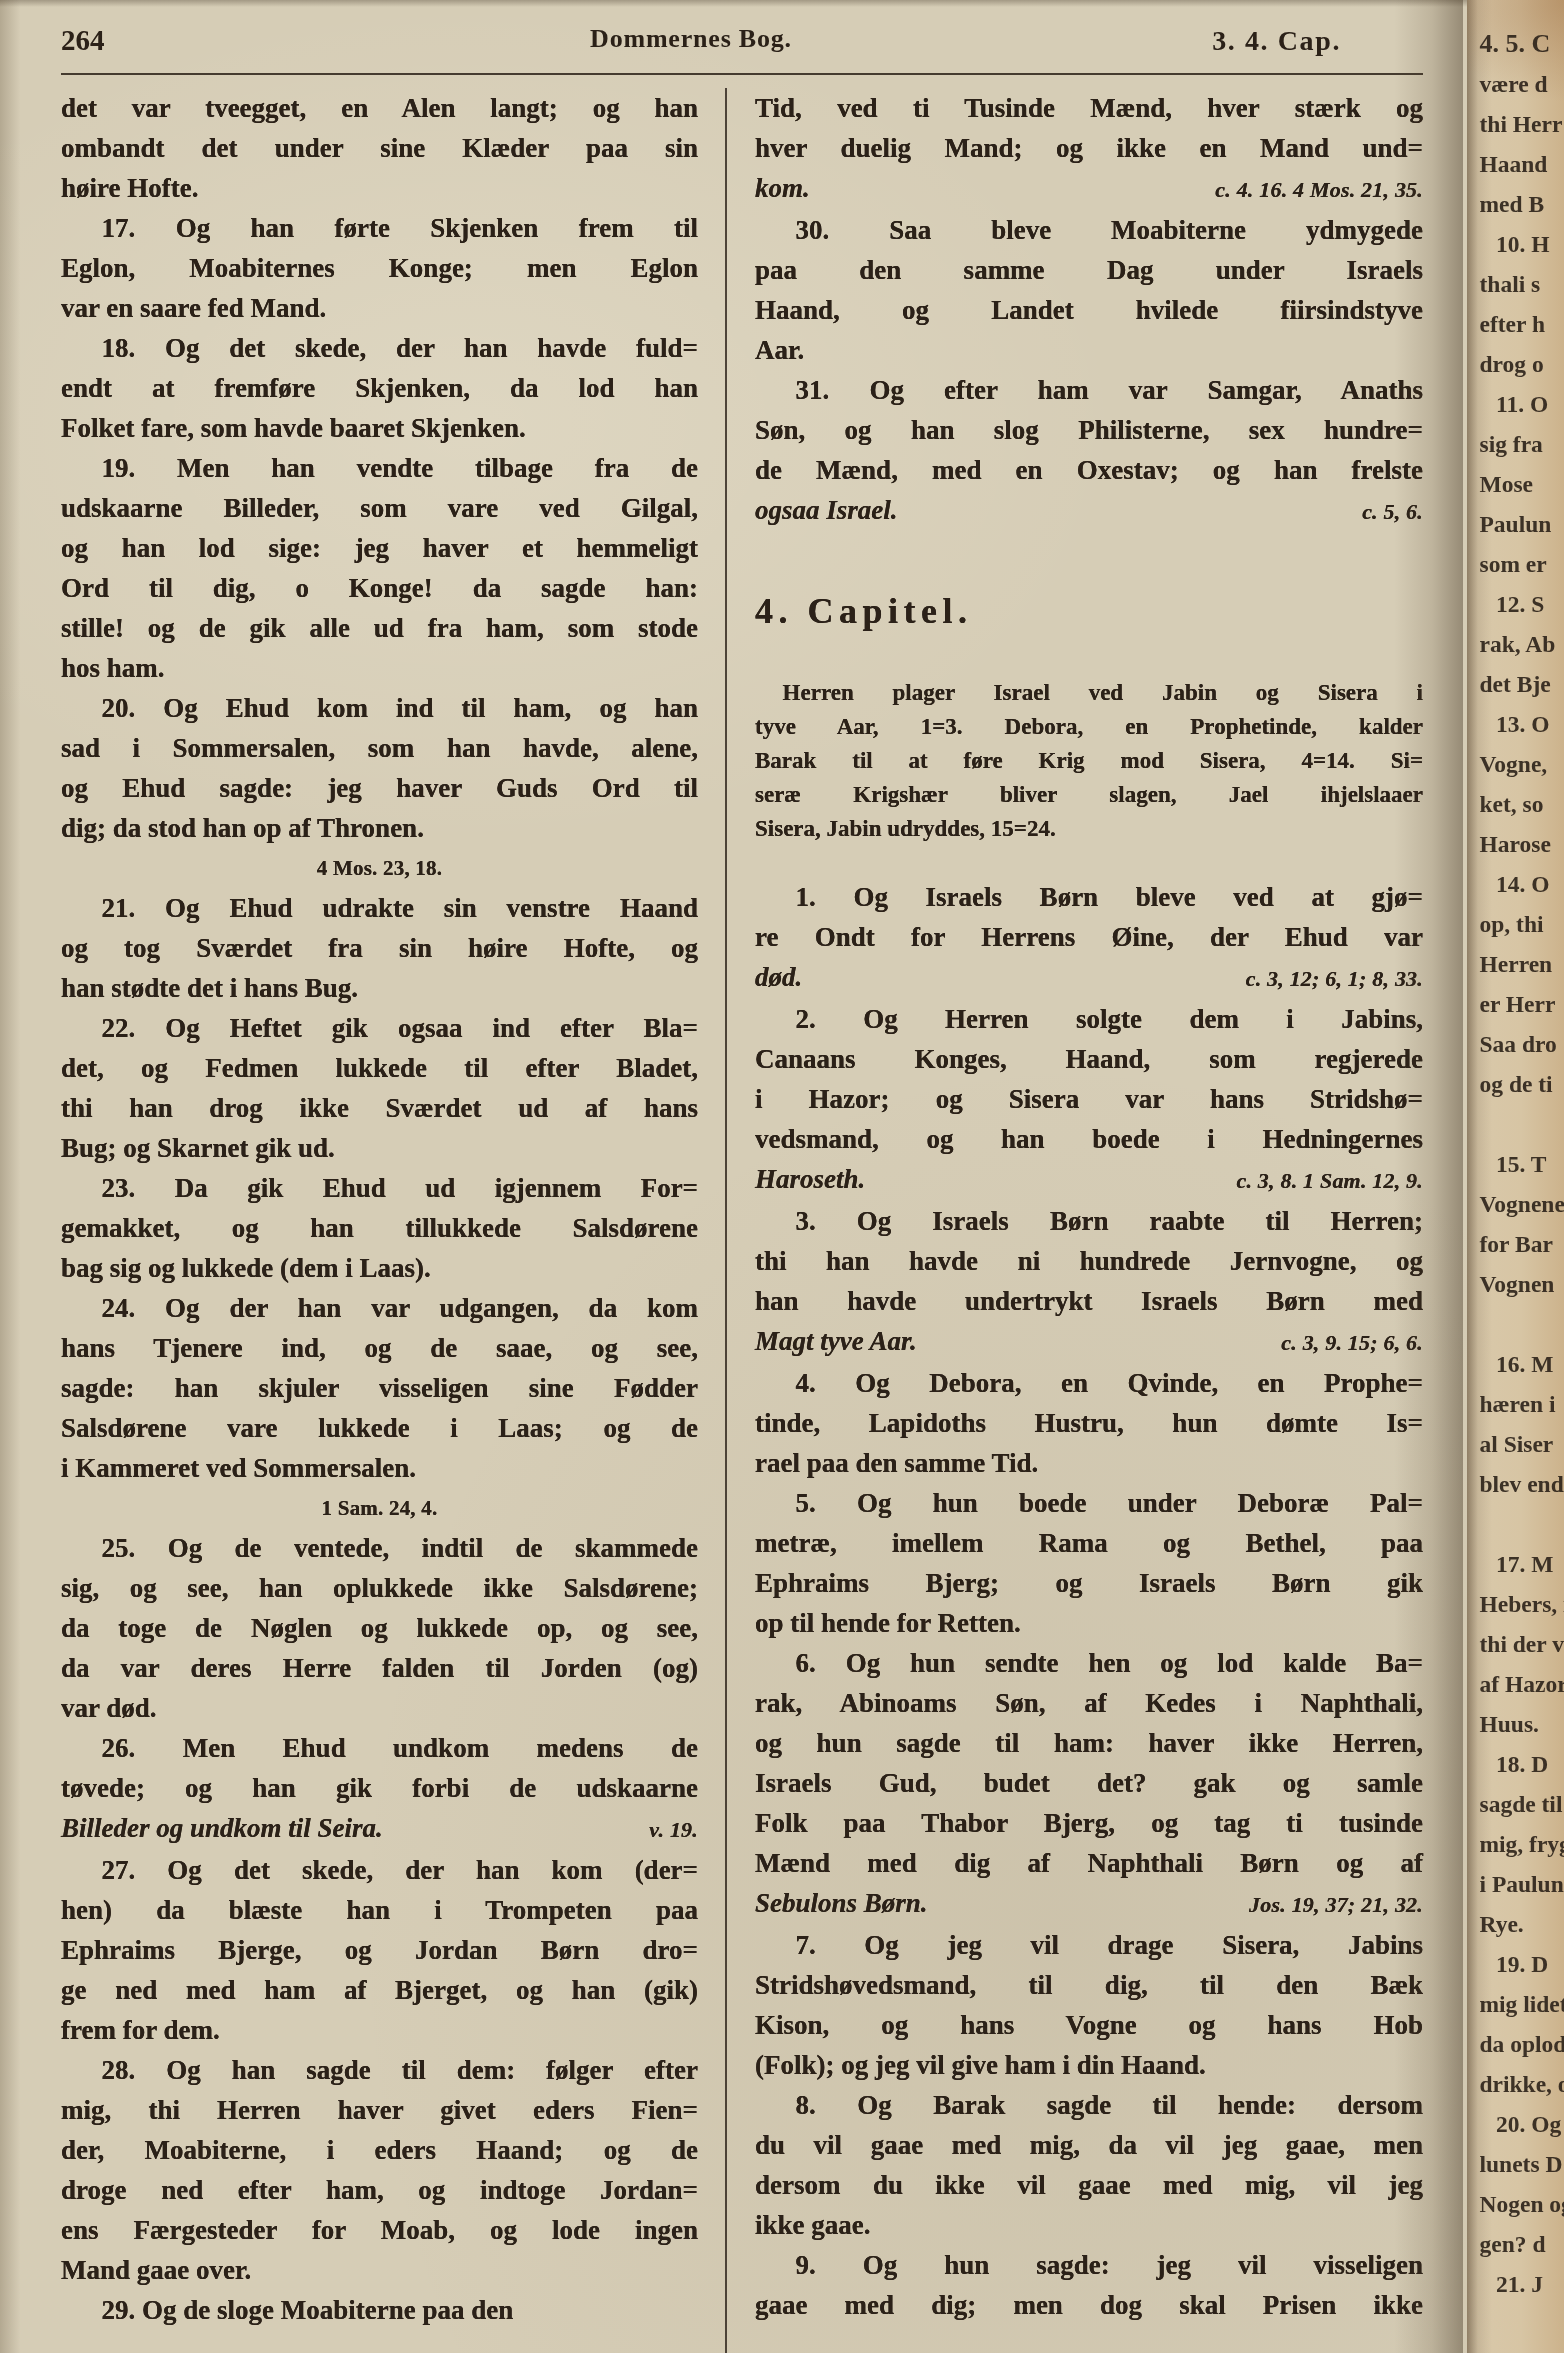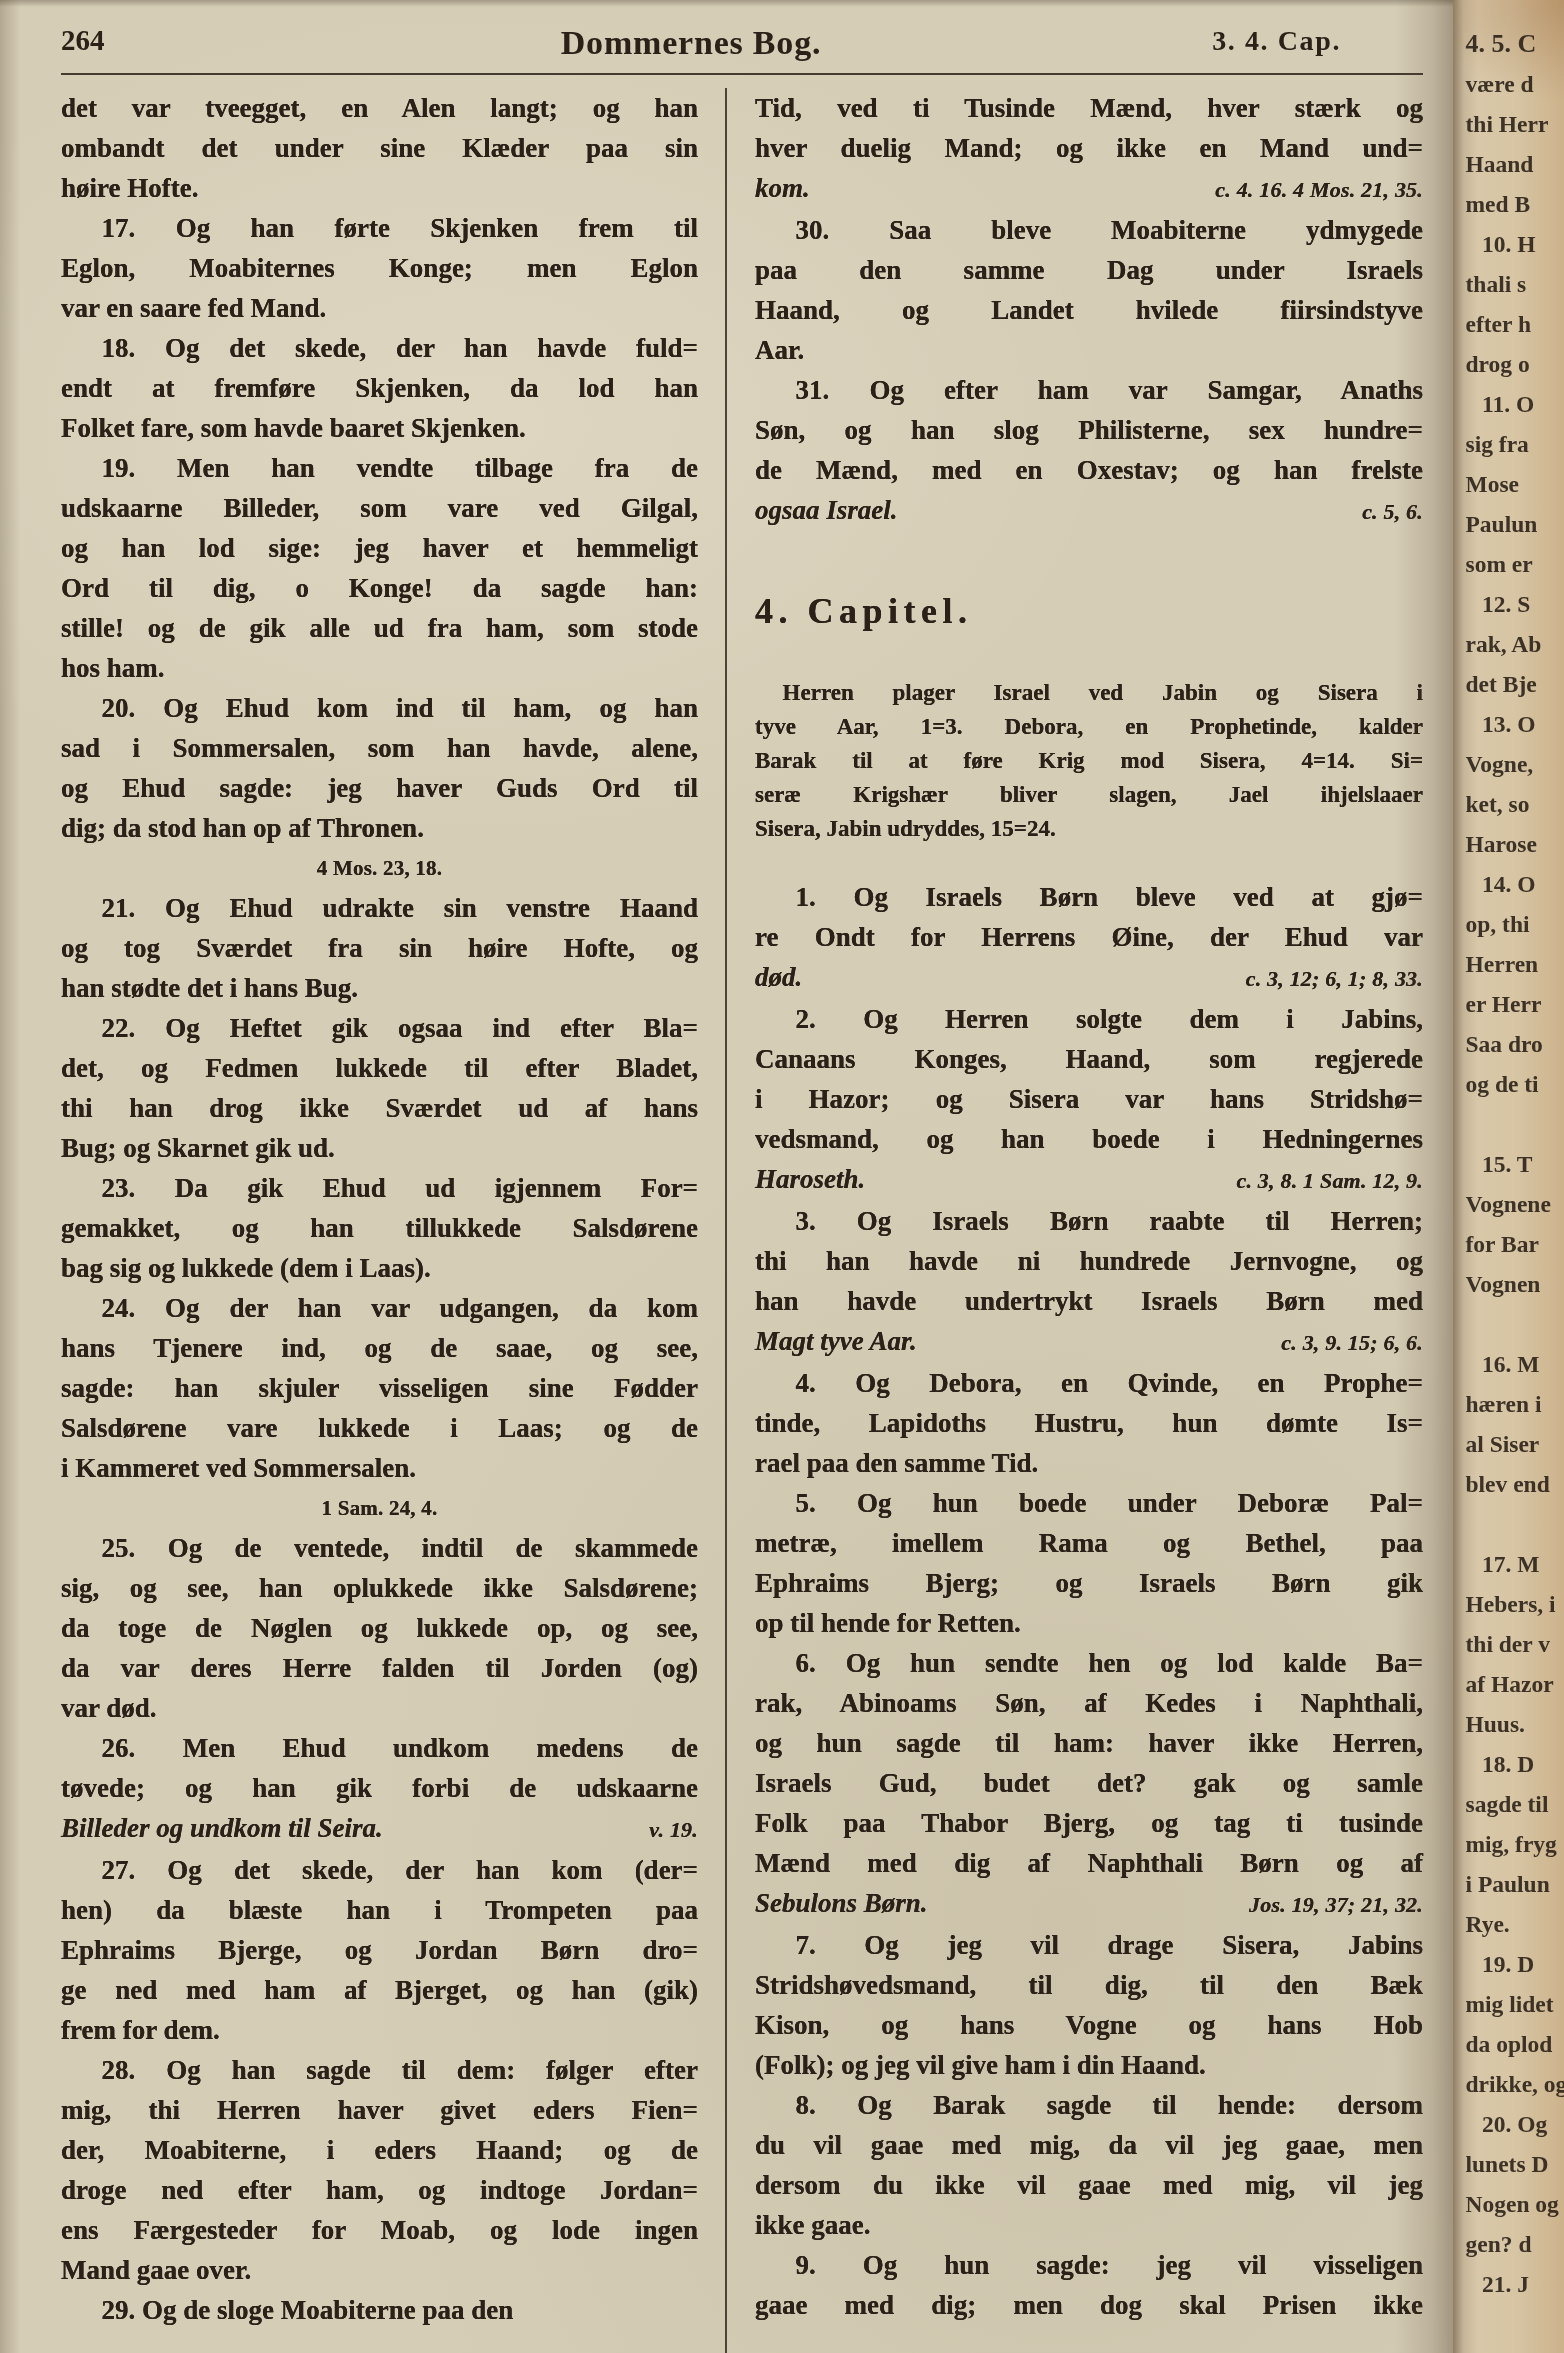--- a/index.html
+++ b/index.html
@@ -14,21 +14,21 @@
     position:relative; width:1565px; height:2354px; overflow:hidden;
     background:
       radial-gradient(1095px 704px at 30% 18%, rgba(255,252,238,.20), rgba(255,252,238,0) 60%),
       radial-gradient(1017px 1252px at 68% 82%, rgba(120,104,74,.10), rgba(120,104,74,0) 70%),
       linear-gradient(90deg, rgba(90,74,50,.28) 0, rgba(90,74,50,0) 20.3px),
       linear-gradient(180deg, rgba(56,44,28,.32) 0, rgba(56,44,28,0) 7px),
       var(--paper,#d6cdb6);
   }
   .page-main { position:absolute; left:61px; top:23.5px; width:1362px; }
   .header { position:relative; display:flex; justify-content:space-between; align-items:baseline; height:49px; font-weight:bold; font-size:29px; }
-  .header .title { position:absolute; left:0; right:102px; text-align:center; font-size:34px; letter-spacing:0.8px; }
+  .header .title { position:absolute; left:0; right:102px; text-align:center; font-size:26px; letter-spacing:0.8px; }
   .header .chap { padding-right:82px; font-size:28px; letter-spacing:1.6px; }
   .rule { border-bottom:2.3px solid rgba(43,33,24,.85); }
   .columns { display:flex; margin-top:13px; min-height:2269px; }
   .col { font-size:27px; line-height:40px; font-weight:bold; text-shadow:0 0 0.4px currentColor; }
   .col-left { width:664px; padding-right:27px; }
   .col-right { flex:1; border-left:2.3px solid rgba(43,33,24,.8); padding-left:28px; }
   .line { text-align:justify; text-align-last:justify; min-height:40px; }
   .line.end { text-align-last:left; }
   .line.ind { text-indent:1.5em; }
   .line.center { text-align:center; text-align-last:center; font-size:21px; }
@@ -37,21 +37,21 @@
   .xref { font-size:22px; }
   .chapter-heading { font-size:36px; font-weight:bold; letter-spacing:5.5px; margin:59px 0 45px; }
   .summary { margin-bottom:31px; }
   .summary .line { font-size:23px; line-height:34px; min-height:34px; }
   .summary .line.ind { text-indent:1.2em; }
   .gutter {
     position:absolute; top:0; right:102px; width:69px; height:100%;
     background:linear-gradient(90deg, rgba(84,66,42,0) 0, rgba(84,66,42,.18) 55%, rgba(62,47,28,.42) 100%);
   }
   .edge-page {
-    position:absolute; top:0; right:0; width:112px; height:100%; overflow:hidden;
+    position:absolute; top:0; right:0; width:98px; height:100%; overflow:hidden;
     padding:23.5px 0 0 12.5px; font-weight:bold; font-size:23.5px; line-height:40px;
     white-space:nowrap; color:rgba(43,33,24,.9);
     background:
       radial-gradient(188px 141px at 100% 0, rgba(158,110,64,.45), rgba(158,110,64,0) 72%),
       linear-gradient(90deg, rgba(70,52,32,.50) 0, rgba(70,52,32,.12) 11px, rgba(70,52,32,0) 25px),
       linear-gradient(90deg, var(--edge_paper,#d9c9ab) 0, #d7c5a4 55%, #ccb28b 100%);
   }
   .edge-page .line { text-align:left; text-align-last:left; min-height:40px; }
   .edge-page .line.ind { text-indent:.7em; }
   .edge-page .line.edge-head { font-size:26px; }

